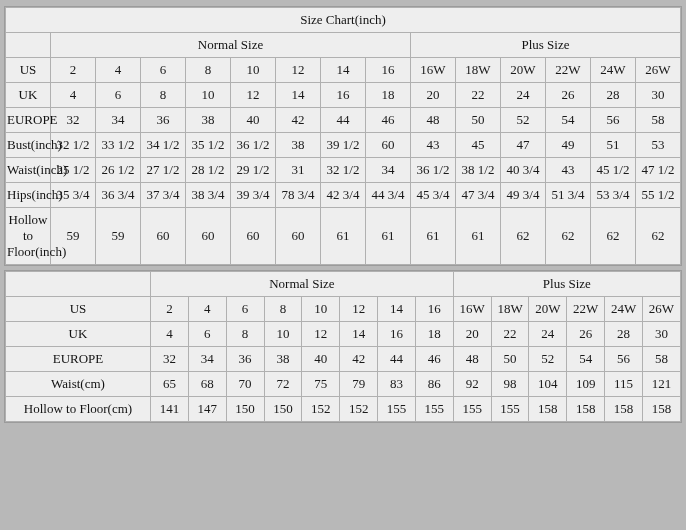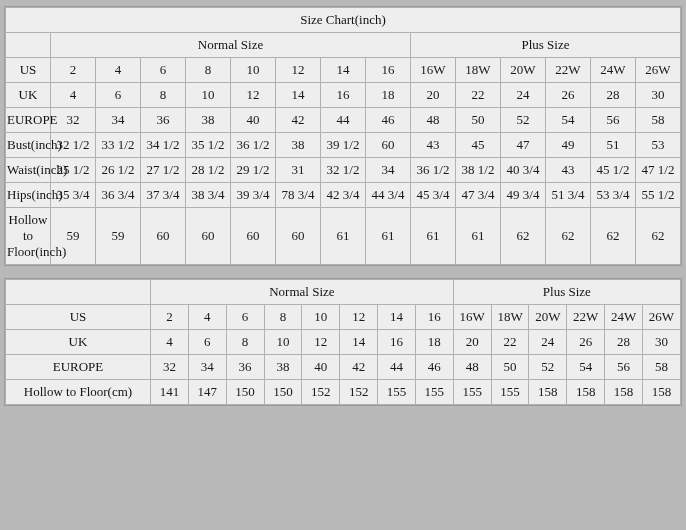--- a/index.html
+++ b/index.html
@@ -14,21 +14,21 @@
     color: #111;
     overflow: hidden;
   }
   .page {
     width: 686px;
     height: 530px;
     box-sizing: border-box;
     padding: 6px 4px 4px 4px;
     display: flex;
     flex-direction: column;
-    gap: 12px;
+    gap: 4px;
   }
   .chart-block {
     background: #e9e9e9;
     border: 1px solid #9b9b9b;
   }
   table.size-table {
     border-collapse: collapse;
     width: 100%;
     table-layout: fixed;
   }
@@ -264,20 +264,37 @@
           <td class="data-cell">44</td>
           <td class="data-cell">46</td>
           <td class="data-cell">48</td>
           <td class="data-cell">50</td>
           <td class="data-cell">52</td>
           <td class="data-cell">54</td>
           <td class="data-cell">56</td>
           <td class="data-cell">58</td>
         </tr>
         <tr>
+          <td class="row-head first-col">Waist(cm)</td>
+          <td class="data-cell">65</td>
+          <td class="data-cell">68</td>
+          <td class="data-cell">70</td>
+          <td class="data-cell">72</td>
+          <td class="data-cell">75</td>
+          <td class="data-cell">79</td>
+          <td class="data-cell">83</td>
+          <td class="data-cell">86</td>
+          <td class="data-cell">92</td>
+          <td class="data-cell">98</td>
+          <td class="data-cell">104</td>
+          <td class="data-cell">109</td>
+          <td class="data-cell">115</td>
+          <td class="data-cell">121</td>
+        </tr>
+        <tr>
           <td class="row-head hollow-head first-col">Hollow to Floor(cm)</td>
           <td class="data-cell">141</td>
           <td class="data-cell">147</td>
           <td class="data-cell">150</td>
           <td class="data-cell">150</td>
           <td class="data-cell">152</td>
           <td class="data-cell">152</td>
           <td class="data-cell">155</td>
           <td class="data-cell">155</td>
           <td class="data-cell">155</td>

